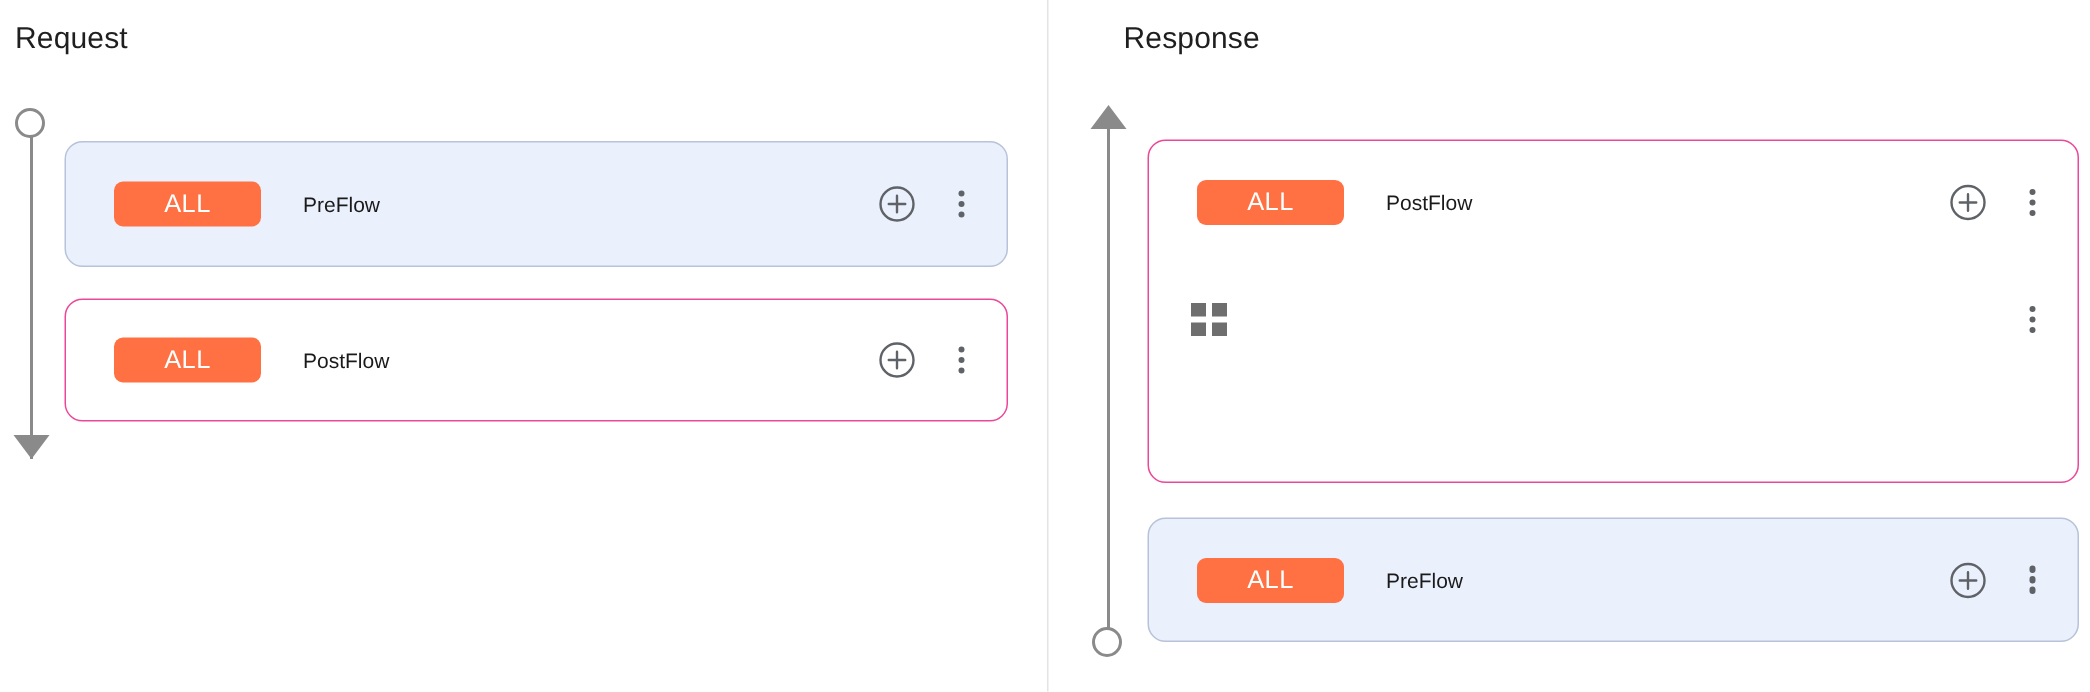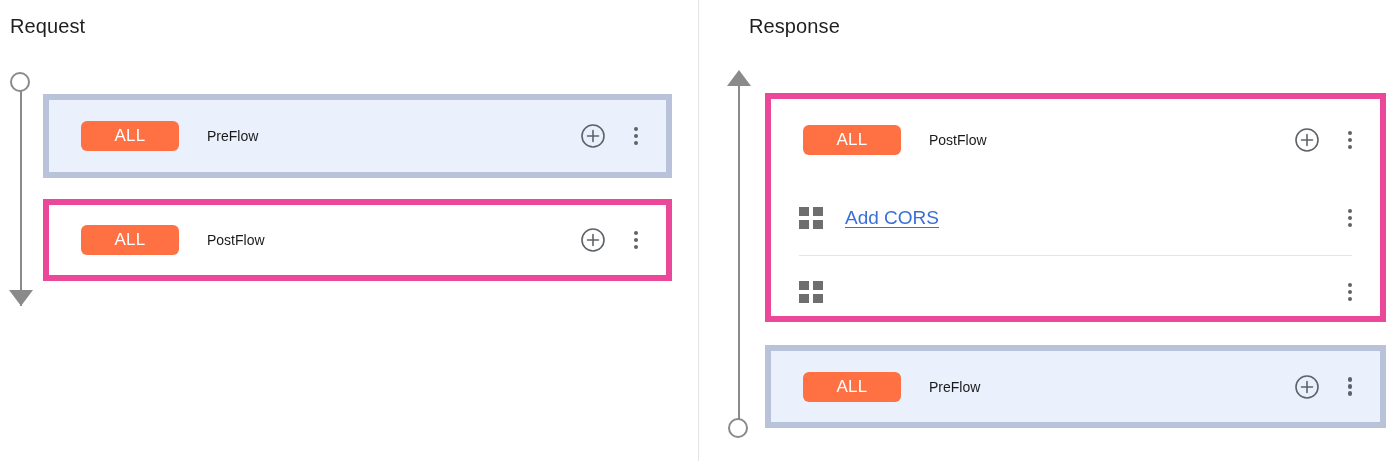--- a/index.html
+++ b/index.html
@@ -91,22 +91,22 @@
 
   .rail.response-rail { left: 727px; top: 70px; height: 378px; }
   .rail.response-rail .rail-arrow  { top: 0px; }
   .rail.response-rail .rail-line   { top: 14px; height: 344px; }
   .rail.response-rail .rail-circle { top: 348px; }
 
   
   .card {
     position: absolute;
     box-sizing: border-box;
-    border: 6px solid #ec4899;
-    border-radius: 0;
+    border: 1px solid #ec4899;
+    border-radius: 12px;
     background: #ffffff;
   }
   .card.selected {
     background: #eaf0fc;
     border-color: #b8c3d9;
   }
 
   .flow-row {
     display: flex;
     align-items: center;
@@ -301,37 +301,20 @@
       </span>
       <span class="icon-btn icon-more">
         <span>
             <i class="dot"></i>
             <i class="dot"></i>
             <i class="dot"></i>
           </span>
       </span>
     </div>
 
-    <div class="policy-row">
-      <span class="grid-icon">
-        <i></i>
-          <i></i>
-          <i></i>
-          <i></i>
-      </span>
-      <span class="policy-link">Add CORS</span>
-      <span class="row-spacer"></span>
-      <span class="icon-btn icon-more">
-        <span>
-            <i class="dot"></i>
-            <i class="dot"></i>
-            <i class="dot"></i>
-          </span>
-      </span>
-    </div>
 
     <div class="policy-row">
       <span class="grid-icon">
         <i></i>
           <i></i>
           <i></i>
           <i></i>
       </span>
       <span class="row-spacer"></span>
       <span class="icon-btn icon-more">

